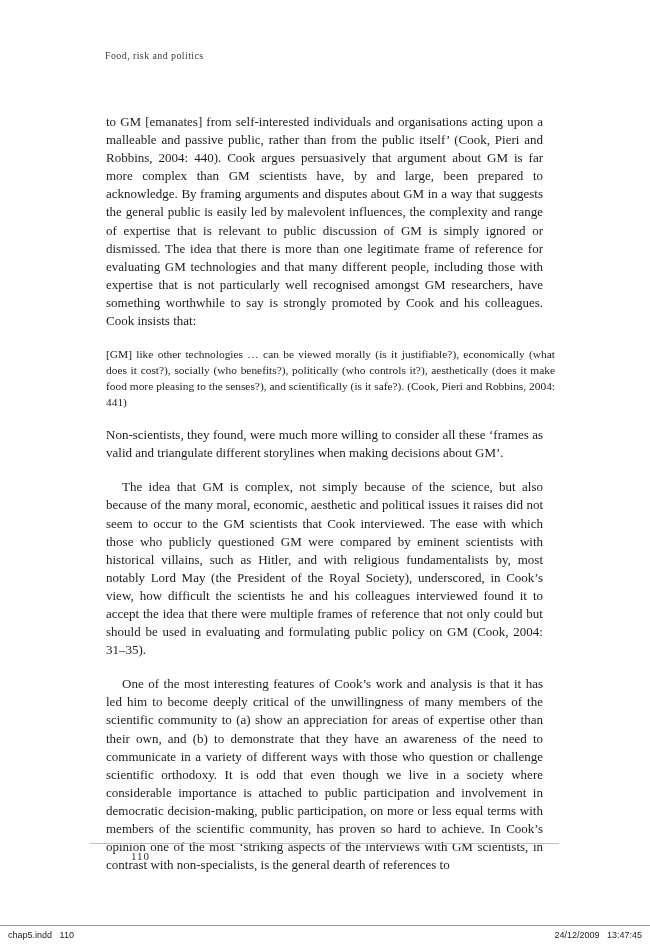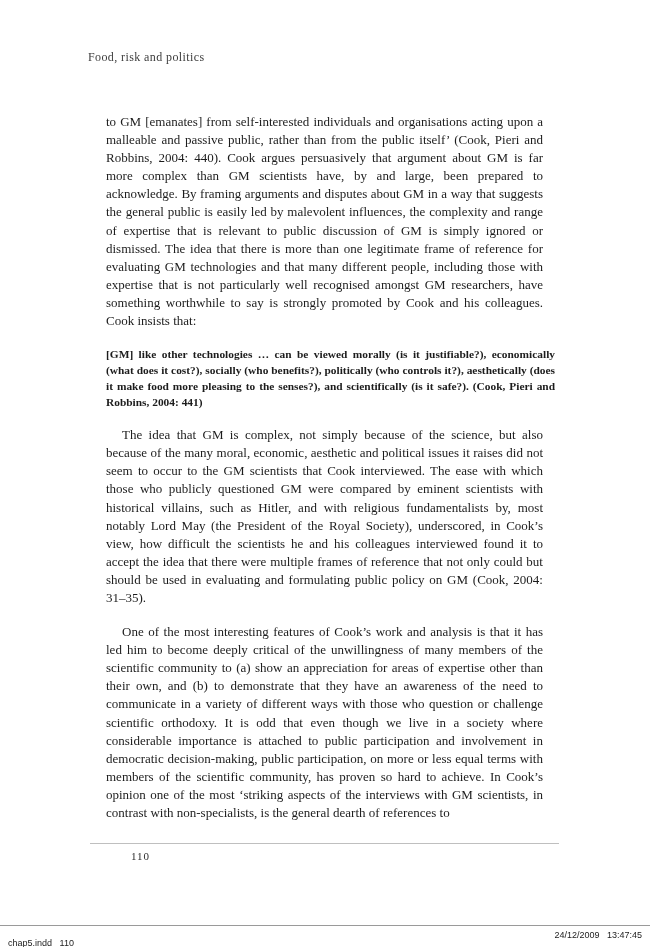--- a/index.html
+++ b/index.html
@@ -12,23 +12,23 @@
     width: 650px;
     height: 947px;
     background: #ffffff;
     font-family: "Liberation Serif", serif;
     color: #1c1c1c;
     overflow: hidden;
     border-right: 1px solid #cccccc;
   }
   .running-head {
     position: absolute;
-    left: 88px;
+    left: 105px;
     top: 50px;
-    font-size: 12px;
+    font-size: 10px;
     letter-spacing: 0.4px;
     color: #3d3d3d;
   }
   .body-text {
     position: absolute;
     left: 90px;
     top: 97px;
     width: 469px;
     font-size: 13px;
     line-height: 18.1px;
@@ -40,21 +40,20 @@
   }
   .body-text p.indent {
     text-indent: 16px;
   }
   blockquote.quote {
     margin: 8px 4px 8px 16px;
     font-size: 11.4px;
     line-height: 16px;
     text-align: justify;
     color: #1c1c1c;
-    font-weight: bold;
   }
   .folio-rule {
     position: absolute;
     left: 90px;
     top: 843px;
     width: 469px;
     height: 0;
     border-top: 1px solid #bfbfbf;
   }
   .folio {
@@ -79,21 +78,21 @@
     left: 0;
     top: 930px;
     width: 650px;
     font-family: "Liberation Sans", sans-serif;
     font-size: 9px;
     color: #222222;
   }
   .proof-footer .left {
     position: absolute;
     left: 8px;
-    top: 8px;
+    top: 0;
     white-space: pre;
   }
   .proof-footer .right {
     position: absolute;
     right: 8px;
     top: 0;
     white-space: pre;
   }
 </style>
 </head>
@@ -101,20 +100,21 @@
 
 <div class="sheet">
 
   <div class="running-head">Food, risk and politics</div>
 
   <div class="body-text">
     <p>to GM [emanates] from self-interested individuals and organisations acting upon a malleable and passive public, rather than from the public itself’ (Cook, Pieri and Robbins, 2004: 440). Cook argues persuasively that argument about GM is far more complex than GM scientists have, by and large, been prepared to acknowledge. By framing arguments and disputes about GM in a way that suggests the general public is easily led by malevolent influences, the complexity and range of expertise that is relevant to public discussion of GM is simply ignored or dismissed. The idea that there is more than one legitimate frame of reference for evaluating GM technologies and that many different people, including those with expertise that is not particularly well recognised amongst GM researchers, have something worthwhile to say is strongly promoted by Cook and his colleagues. Cook insists that:</p>
 
     <blockquote class="quote">[GM] like other technologies … can be viewed morally (is it justifiable?), economically (what does it cost?), socially (who benefits?), politically (who controls it?), aesthetically (does it make food more pleasing to the senses?), and scientifically (is it safe?). (Cook, Pieri and Robbins, 2004: 441)</blockquote>
 
+    <p>Non-scientists, they found, were much more willing to consider all these ‘frames as valid and triangulate different storylines when making decisions about GM’.</p>
 
     <p class="indent">The idea that GM is complex, not simply because of the science, but also because of the many moral, economic, aesthetic and political issues it raises did not seem to occur to the GM scientists that Cook interviewed. The ease with which those who publicly questioned GM were compared by eminent scientists with historical villains, such as Hitler, and with religious fundamentalists by, most notably Lord May (the President of the Royal Society), underscored, in Cook’s view, how difficult the scientists he and his colleagues interviewed found it to accept the idea that there were multiple frames of reference that not only could but should be used in evaluating and formulating public policy on GM (Cook, 2004: 31–35).</p>
 
     <p class="indent">One of the most interesting features of Cook’s work and analysis is that it has led him to become deeply critical of the unwillingness of many members of the scientific community to (a) show an appreciation for areas of expertise other than their own, and (b) to demonstrate that they have an awareness of the need to communicate in a variety of different ways with those who question or challenge scientific orthodoxy. It is odd that even though we live in a society where considerable importance is attached to public participation and involvement in democratic decision-making, public participation, on more or less equal terms with members of the scientific community, has proven so hard to achieve. In Cook’s opinion one of the most ‘striking aspects of the interviews with GM scientists, in contrast with non-specialists, is the general dearth of references to</p>
   </div>
 
   <div class="folio-rule"></div>
 
   <div class="folio">110</div>
 

